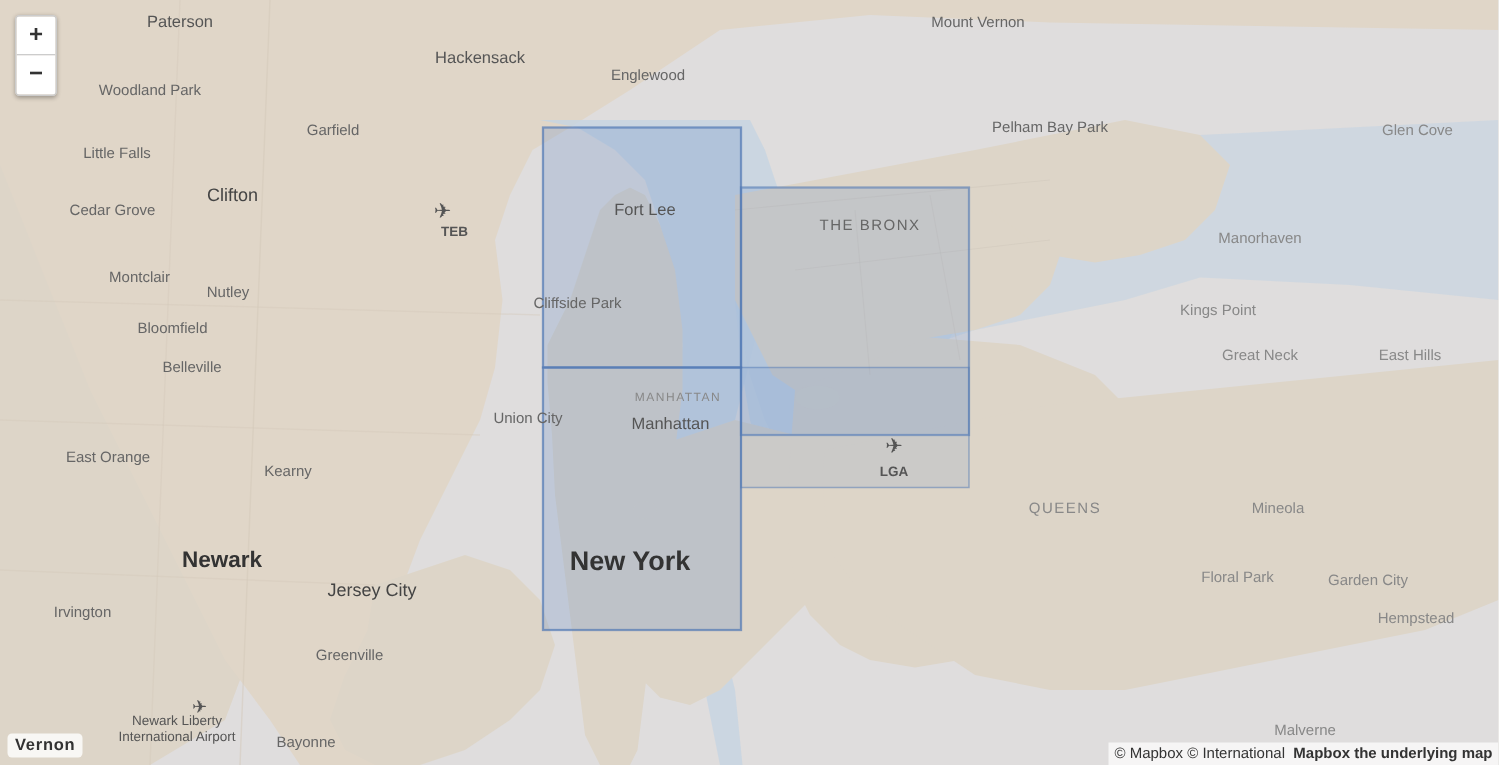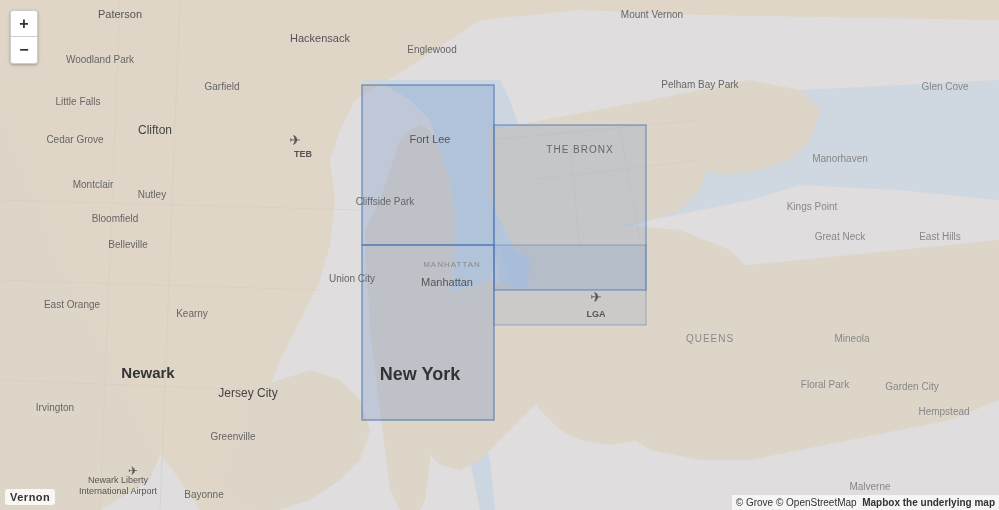--- a/index.html
+++ b/index.html
@@ -231,18 +231,18 @@
 
     <text x="870" y="490" font-family="Arial" font-size="10" fill="#888" text-anchor="middle">Malverne</text>
   </svg>
 
   <div class="zoom-controls">
     <button class="zoom-btn">+</button>
     <button class="zoom-btn">−</button>
   </div>
 
   <div class="attribution">
-    <span>© Grove © OpenStreetMap</span>
+    <span>© Mapbox © International</span>
     &nbsp;<strong>Mapbox the underlying map</strong>
   </div>
 
   <div class="mapbox-logo">Vernon</div>
 </div>
 
 </body></html>

